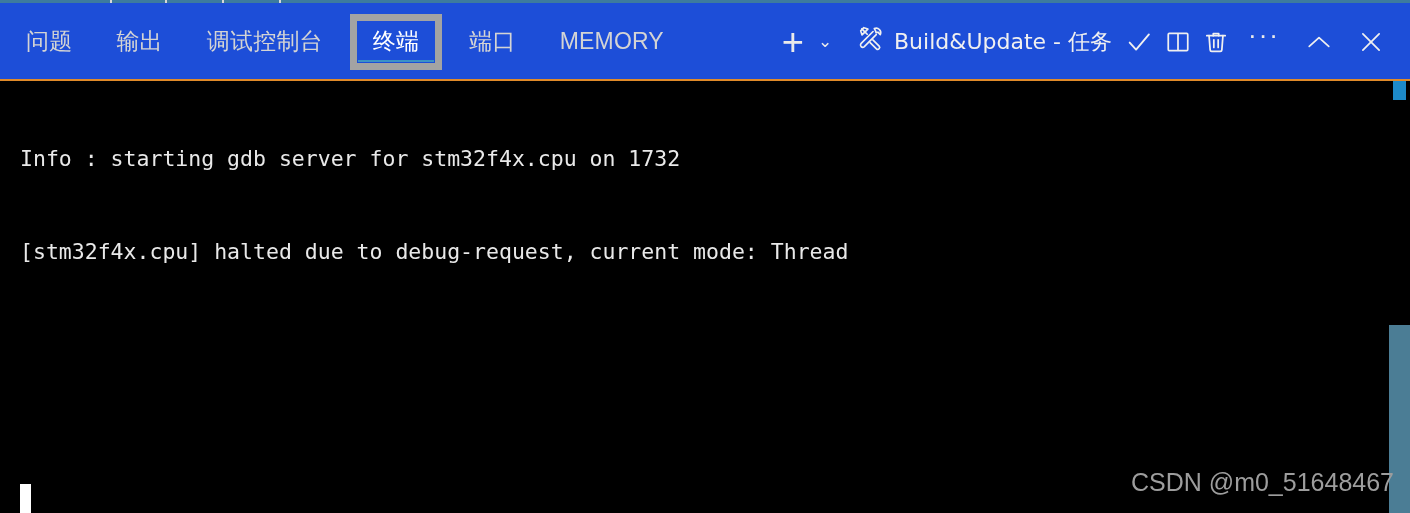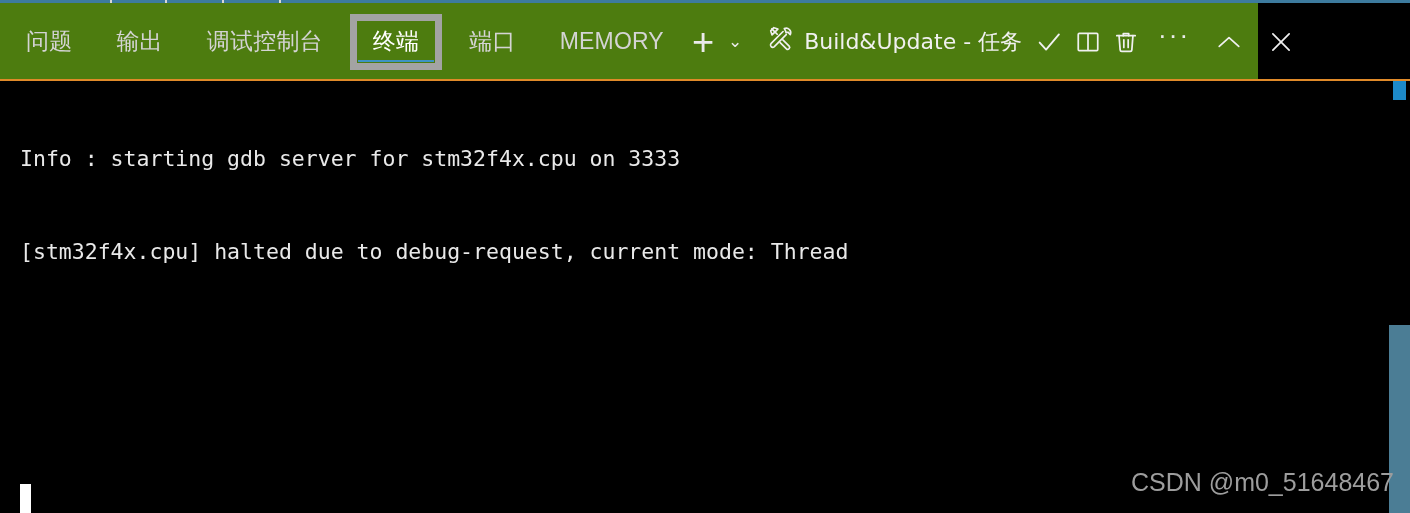--- a/index.html
+++ b/index.html
@@ -38,23 +38,23 @@
     top: 0;
     width: 2px;
     height: 3px;
     background: #d8d8d8;
   }
 
   
   .panel-header {
     position: absolute;
     top: 3px; left: 0;
-    width: 1258px;
+    width: 1410px;
     height: 77px;
-    background: #4d7c0f;
+    background: #1d4ed8;
     display: flex;
     align-items: center;
     box-sizing: border-box;
   }
 
   .panel-tabs {
     display: flex;
     align-items: center;
     height: 100%;
     padding-left: 4px;
@@ -315,21 +315,21 @@
         </span>
       </div>
 
     </div>
   </div>
 
   <div class="header-rule"></div>
 
   <div class="terminal">
     <div class="term-lines">
-      <div class="term-line">Info : starting gdb server for stm32f4x.cpu on 3333</div>
+      <div class="term-line">Info : starting gdb server for stm32f4x.cpu on 1732</div>
       <div class="term-line">[stm32f4x.cpu] halted due to debug-request, current mode: Thread</div>
       
       
       
       
       
       
       
       
       

